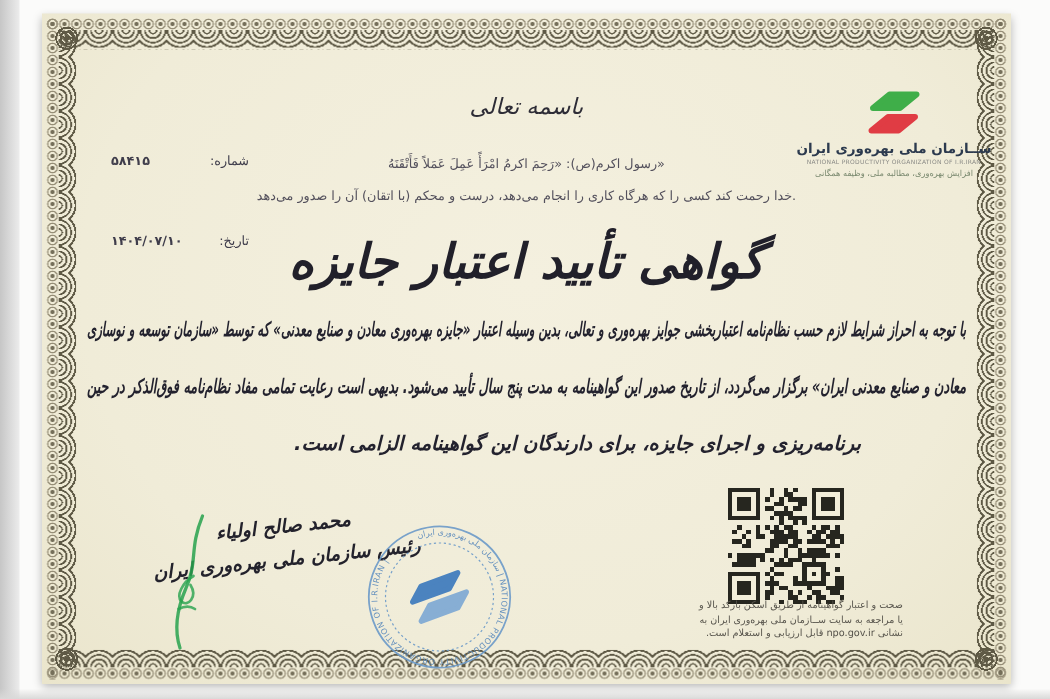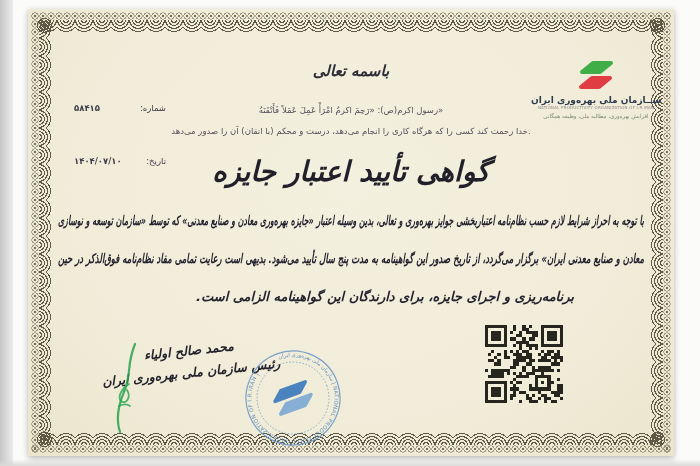--- a/index.html
+++ b/index.html
@@ -34,31 +34,31 @@
   .corner.tl{top:8px;left:8px}.corner.tr{top:8px;right:8px}
   .corner.bl{bottom:8px;left:8px}.corner.br{bottom:8px;right:8px}
 
   
   .meta{position:absolute;left:46px;top:62px;width:92px;direction:rtl;color:#3f3d4b;}
   .meta-row{display:flex;justify-content:space-between;align-items:baseline;margin-bottom:11px;}
   .meta-label{font-size:8.5px;margin-top:32px;}
   .meta-value{font-size:8.5px;font-weight:bold;}
 
   .centered{position:absolute;left:0;right:0;text-align:center;}
-  .besmellah{top:53px;font-size:15px;font-weight:bold;font-style:italic;color:#2d2c36;}
+  .besmellah{top:53px;font-size:15px;font-weight:normal;font-style:italic;color:#2d2c36;}
   .hadith{top:96px;font-size:8.5px;color:#53505c;}
   .hadith2{top:117px;font-size:8.5px;color:#53505c;}
 
   .logo-block{position:absolute;top:49px;right:12px;width:132px;text-align:center;line-height:1.15;}
   .logo-mark{display:block;margin:0 auto;}
   .org-fa{font-size:9px;font-weight:bold;color:#2c3a4e;margin-top:3px;}
   .org-en{font-size:4px;color:#8a8a86;letter-spacing:.2px;margin-top:1px;}
   .org-tagline{font-size:5.5px;color:#7b8a70;margin-top:2px;}
 
-  .title{top:146px;font-size:28px;font-weight:bold;font-style:italic;color:#21202a;text-align:center;}
+  .title{top:146px;font-size:32px;font-weight:bold;font-style:italic;color:#21202a;text-align:center;}
 
   .body-text{position:absolute;left:48px;right:30px;top:193px;direction:rtl;
     color:#23222e;font-weight:bold;font-style:italic;}
   .body-line{display:block;font-size:13px;line-height:38px;white-space:nowrap;}
   .body-line.last{padding-right:70px;}
   .fit{overflow:visible;}
 
   .sig{position:absolute;left:62px;top:334px;width:200px;text-align:center;direction:rtl;
     transform:rotate(-6deg);color:#23222c;}
   .sig-name{font-size:12.5px;font-weight:bold;font-style:italic;}
@@ -352,14 +352,19 @@
       <rect x="18" y="0" width="7" height="7" fill="#26261f"></rect>
       <rect x="19" y="1" width="5" height="5" fill="#f1edd9"></rect>
       <rect x="20" y="2" width="3" height="3" fill="#26261f"></rect>
       <rect x="0" y="18" width="7" height="7" fill="#26261f"></rect>
       <rect x="1" y="19" width="5" height="5" fill="#f1edd9"></rect>
       <rect x="2" y="20" width="3" height="3" fill="#26261f"></rect>
       <rect x="16" y="16" width="5" height="5" fill="#26261f"></rect>
       <rect x="17" y="17" width="3" height="3" fill="#f1edd9"></rect>
       <rect x="18" y="18" width="1" height="1" fill="#26261f"></rect>
     </svg>
+  <div class="qr-note">
+    <span class="qr-note-line fit" style="transform: scaleX(0.985507); transform-origin: right center;">صحت و اعتبار گواهینامه از طریق اسکن بارکد بالا و</span>
+    <span class="qr-note-line fit" style="transform: scaleX(0.978417); transform-origin: right center;">یا مراجعه به سایت ســازمان ملی بهره‌وری ایران به</span>
+    <span class="qr-note-line fit">نشانی npo.gov.ir قابل ارزیابی و استعلام است.</span>
+  </div>
 
 </div>
 
 </body></html>

